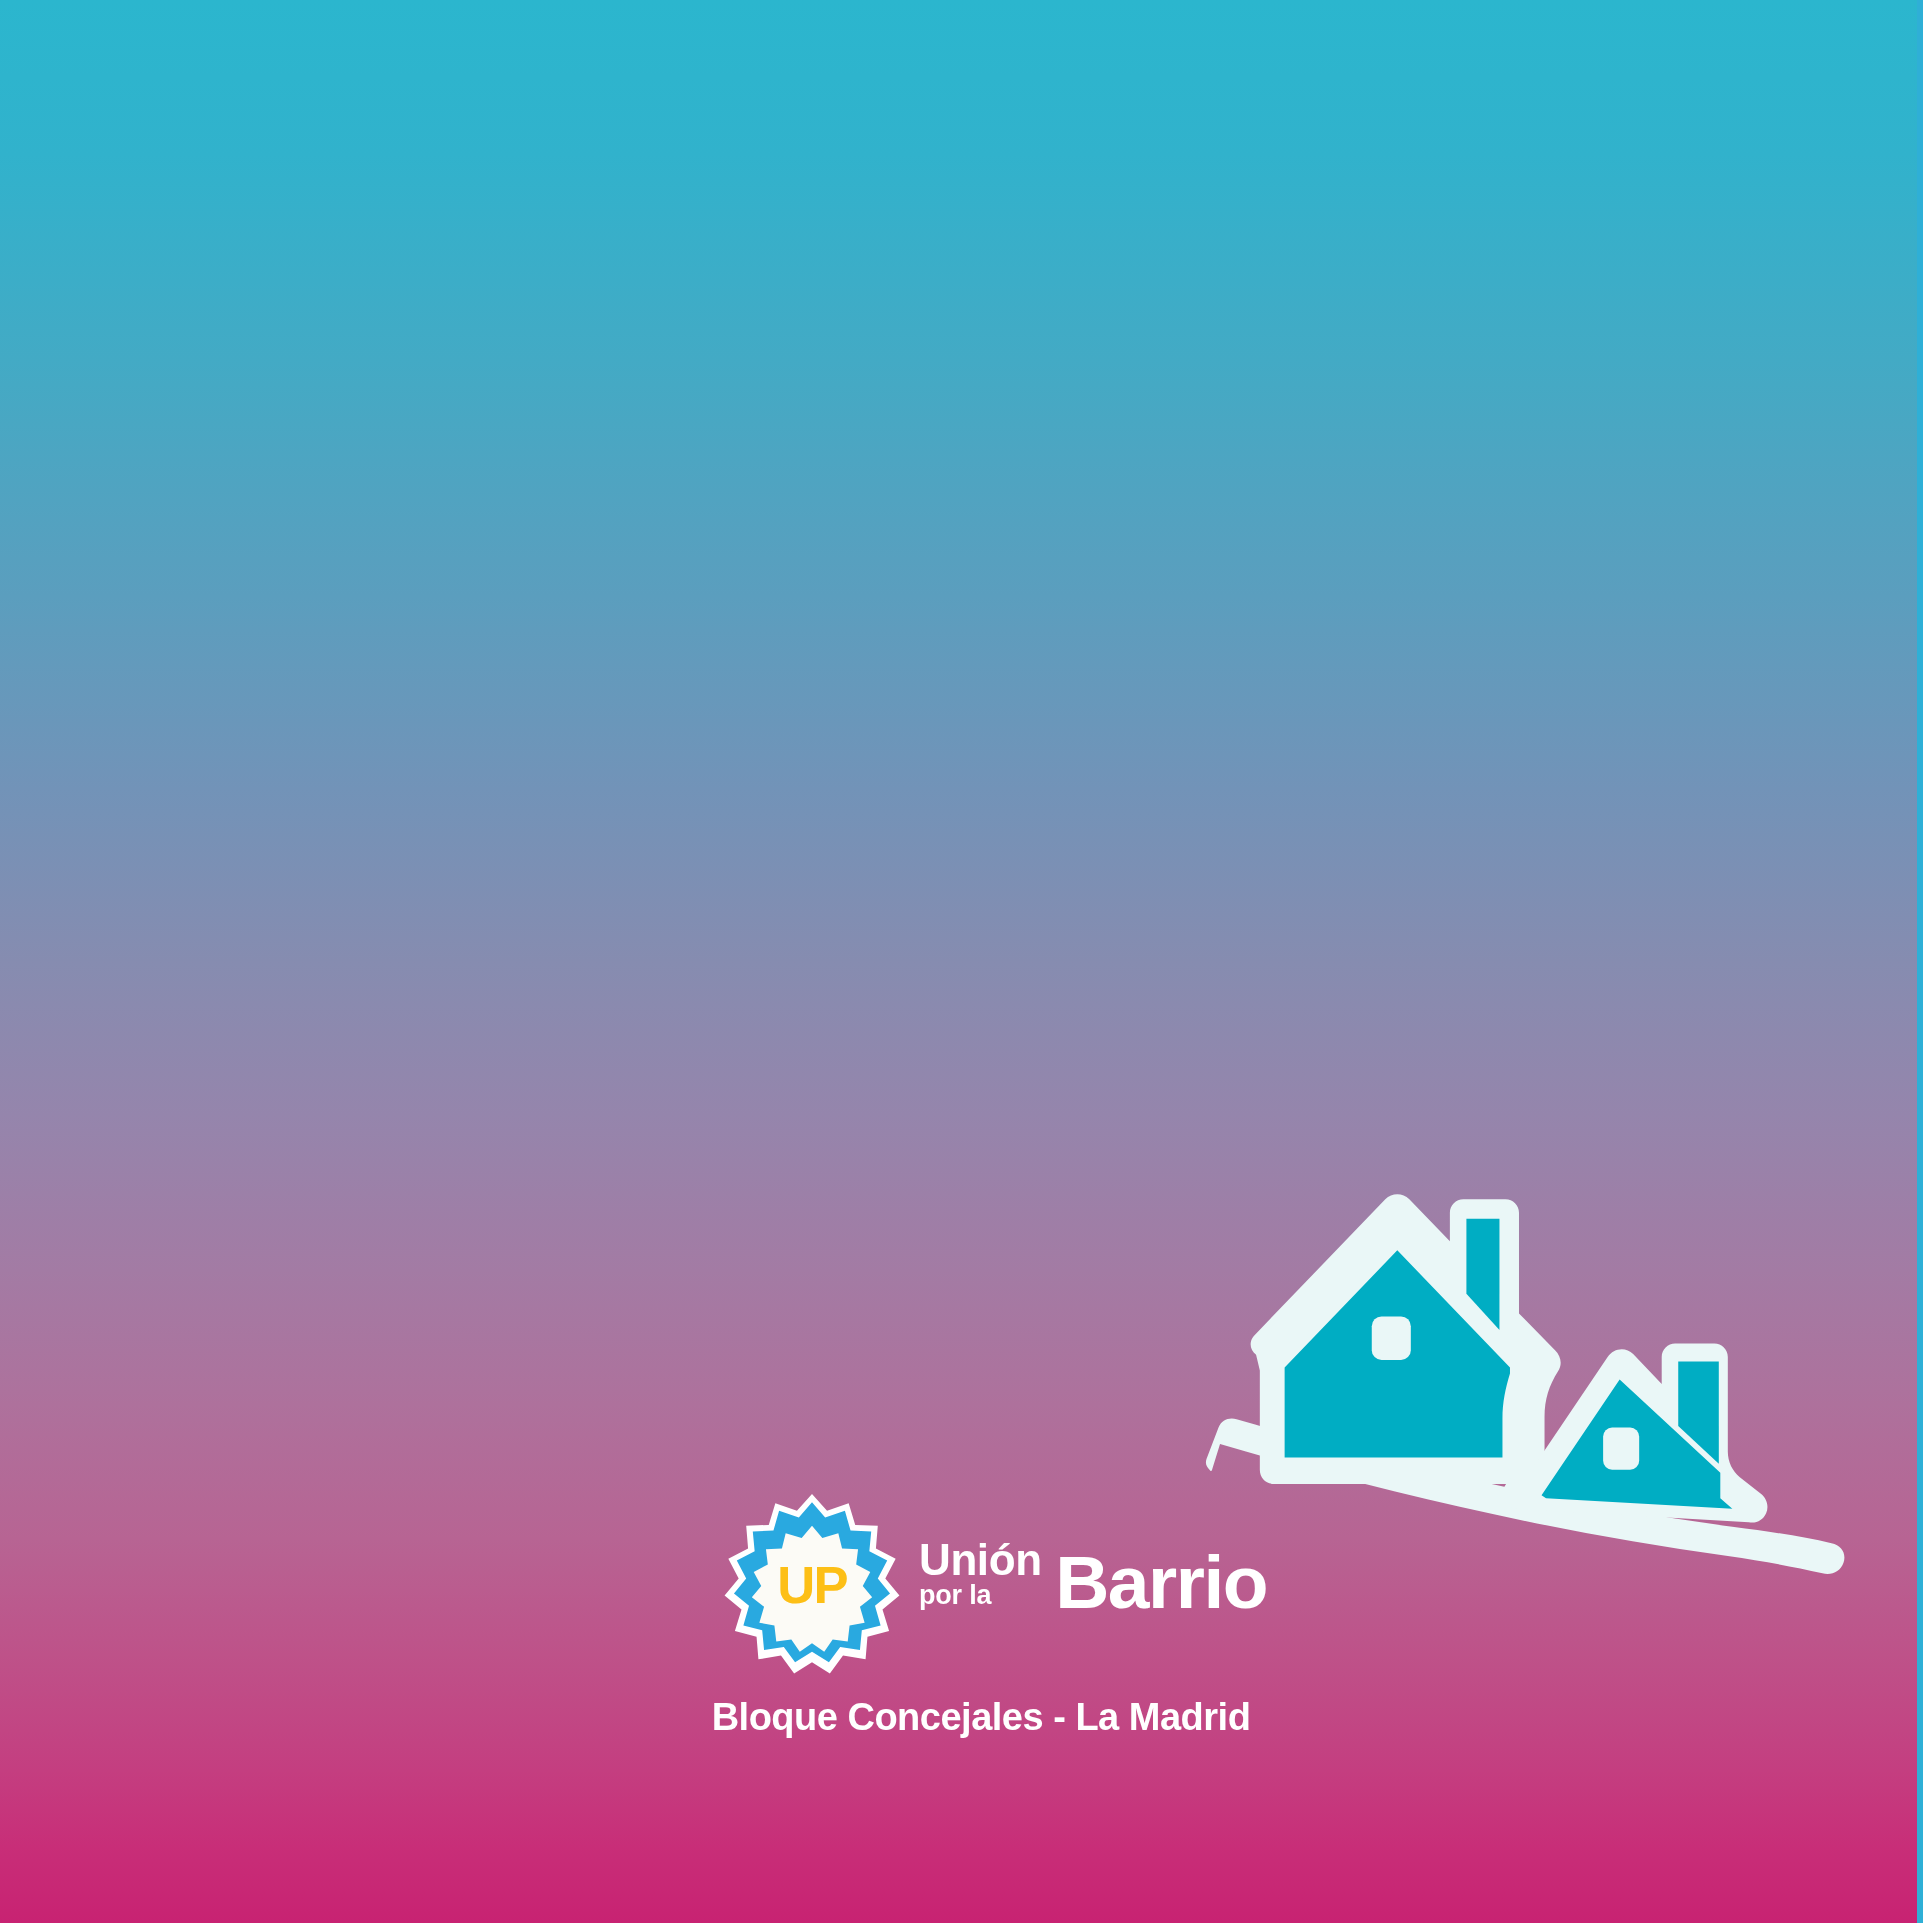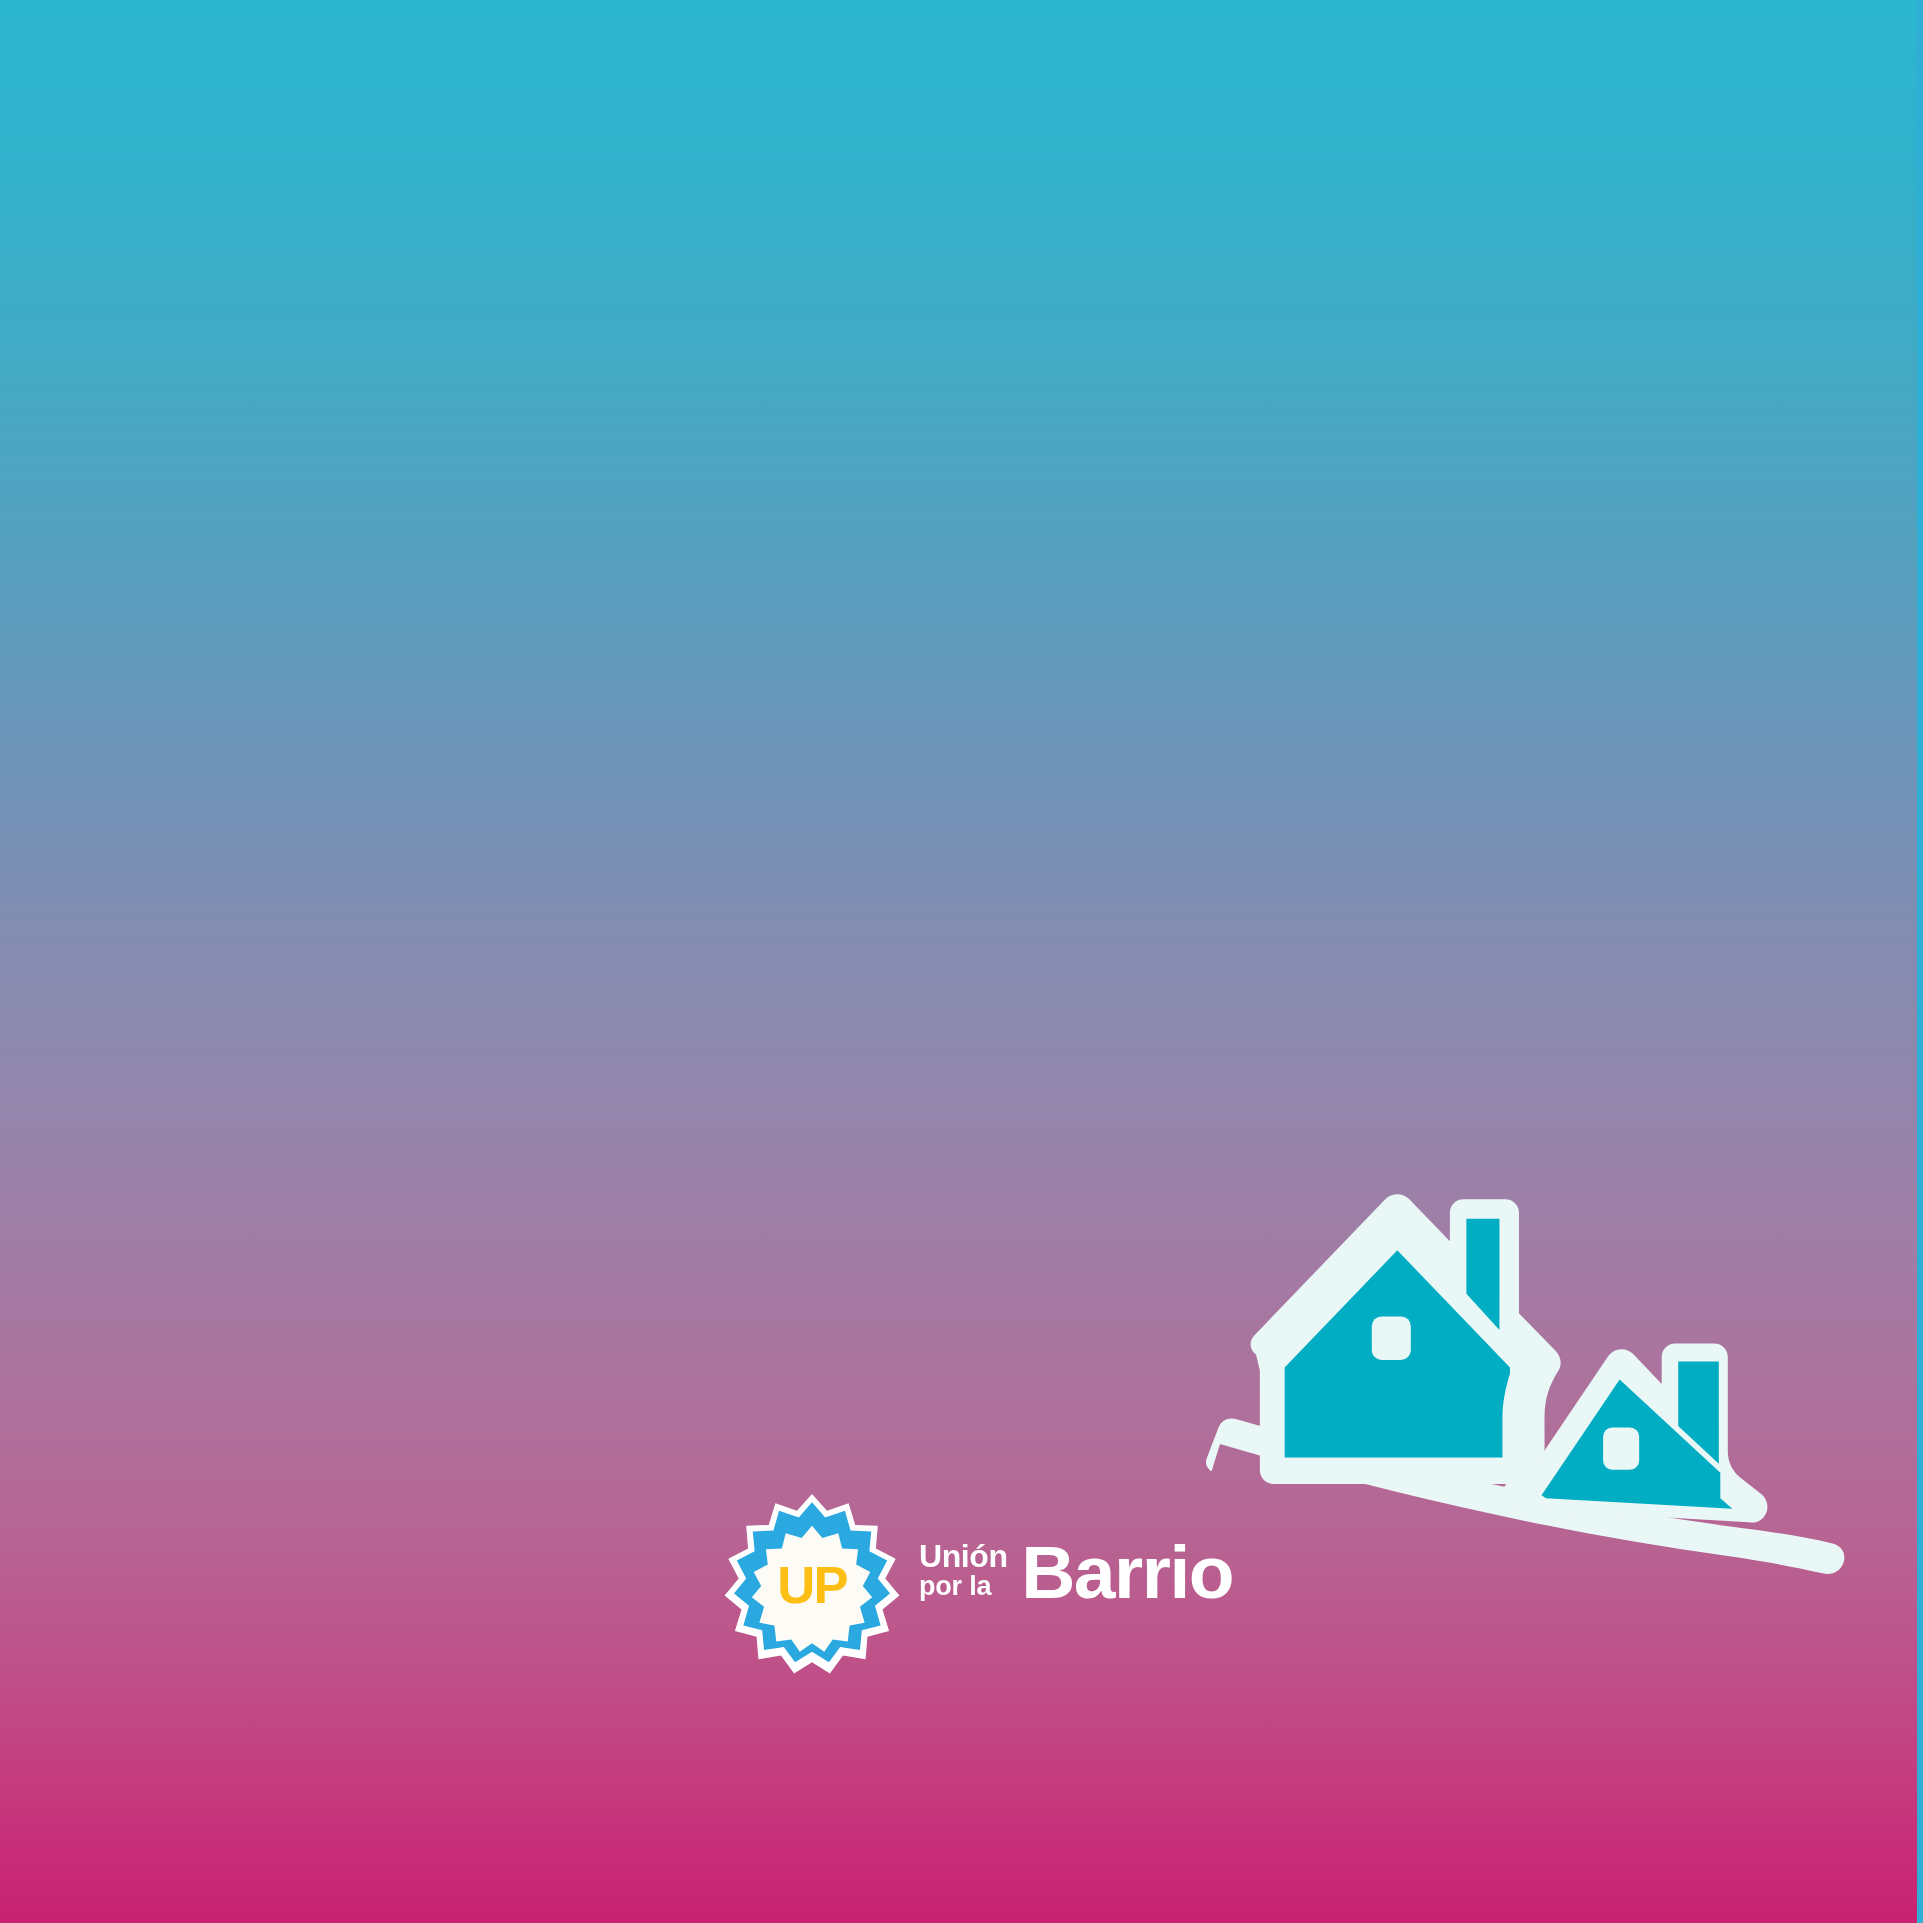--- a/index.html
+++ b/index.html
@@ -150,21 +150,21 @@
     gap: 13.5px;
     color: #FFFFFF;
   }
   #wordmark .stack {
     display: flex;
     flex-direction: column;
     line-height: 0.94;
     padding-bottom: 7.5px;
   }
   #wordmark .union {
-    font-size: 32px;
+    font-size: 44px;
     font-weight: 700;
     letter-spacing: -0.4px;
   }
   #wordmark .porla {
     font-size: 27px;
     font-weight: 700;
     letter-spacing: -0.2px;
     margin-top: 3px;
   }
   #wordmark .patria {
@@ -263,16 +263,17 @@
     </div>
 
     <div id="wordmark">
       <span class="stack">
         <span class="union">Unión</span>
         <span class="porla">por la</span>
       </span>
       <span class="patria">Barrio</span>
     </div>
 
+    <div id="org-caption">Bloque Concejales - La Madrid</div>
   </div>
 
 </div>
 
 
 </body></html>

